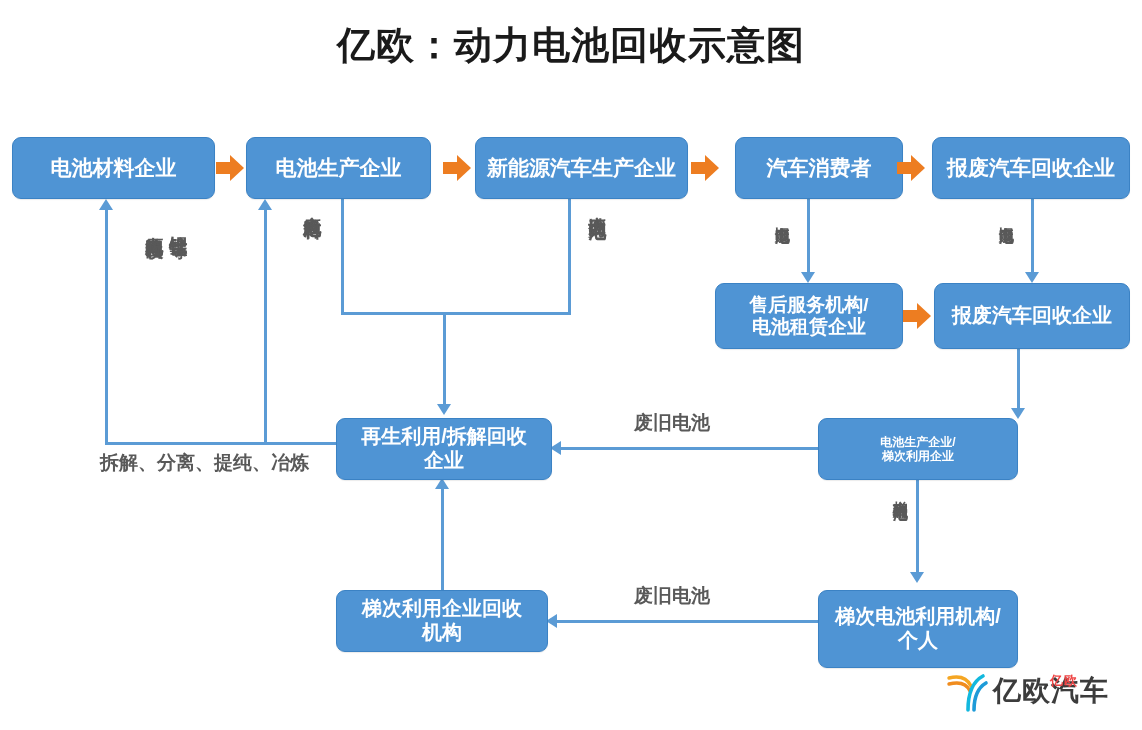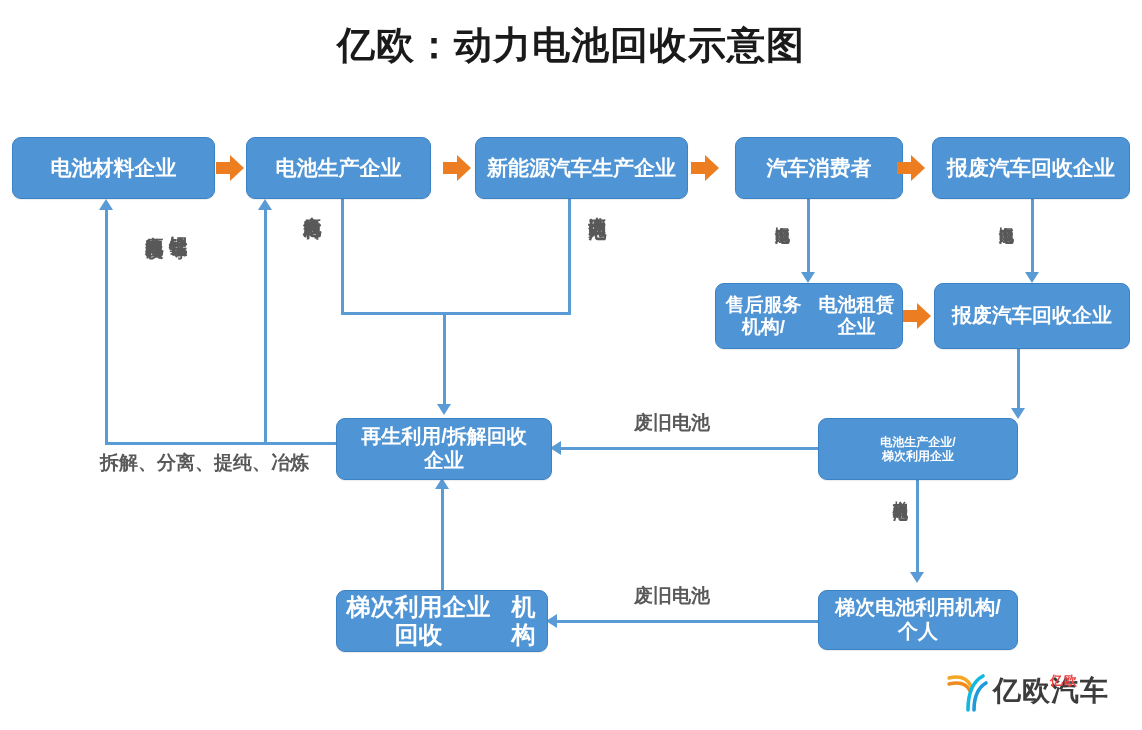--- a/index.html
+++ b/index.html
@@ -125,45 +125,45 @@
   </div>
 
   <div class="node" style="left:724px;top:137px;width:168px;height:62px;font-size:21px;margin-left:11px;">
     <span>汽车消费者</span>
   </div>
 
   <div class="node" style="left:932px;top:137px;width:198px;height:62px;font-size:21px;">
     <span>报废汽车回收企业</span>
   </div>
 
-  <div class="node" style="left:715px;top:283px;width:188px;height:66px;font-size:19px;flex-direction:row;">
+  <div class="node" style="left:715px;top:283px;width:188px;height:66px;font-size:19px;flex-direction:column;">
     <span>售后服务机构/</span>
     <span>电池租赁企业</span>
   </div>
 
   <div class="node" style="left:934px;top:283px;width:196px;height:66px;font-size:20px;">
     <span>报废汽车回收企业</span>
   </div>
 
   <div class="node" style="left:336px;top:418px;width:216px;height:62px;font-size:20px;flex-direction:column;">
     <span>再生利用/拆解回收</span>
     <span>企业</span>
   </div>
 
   <div class="node" style="left:818px;top:418px;width:200px;height:62px;font-size:12px;flex-direction:column;">
     <span>电池生产企业/</span>
     <span>梯次利用企业</span>
   </div>
 
-  <div class="node" style="left:336px;top:590px;width:212px;height:62px;font-size:24px;">
+  <div class="node" style="left:336px;top:590px;width:212px;height:62px;font-size:20px;flex-direction:column;">
     <span>梯次利用企业回收</span>
     <span>机构</span>
   </div>
 
-  <div class="node" style="left:818px;top:590px;width:200px;height:60px;font-size:20px;flex-direction:column;">
+  <div class="node" style="left:818px;top:590px;width:200px;height:78px;font-size:20px;flex-direction:column;">
     <span>梯次电池利用机构/</span>
     <span>个人</span>
   </div>
 
   <div class="oarrow" style="left:216px;top:155px;width:30px;height:26px;">
     <div class="shaft"></div>
     <div class="head"></div>
   </div>
   <div class="oarrow" style="left:443px;top:155px;width:30px;height:26px;">
     <div class="shaft"></div>

